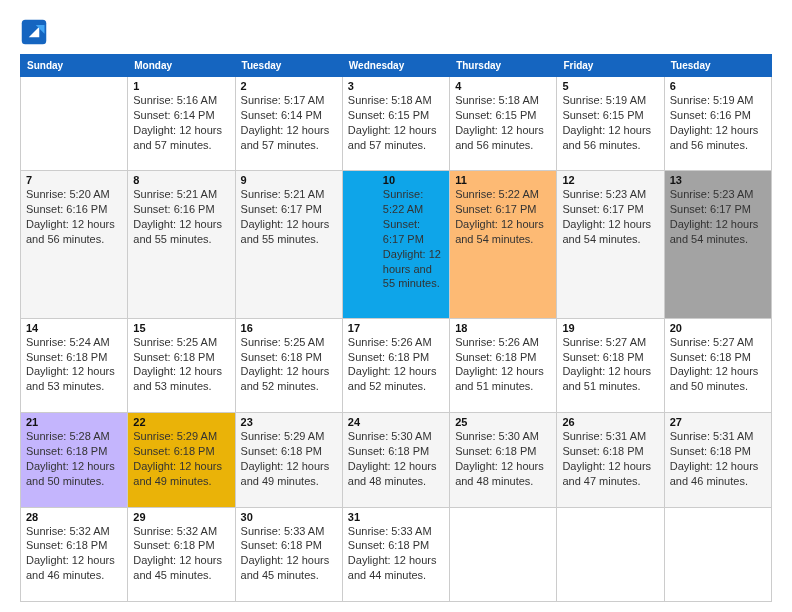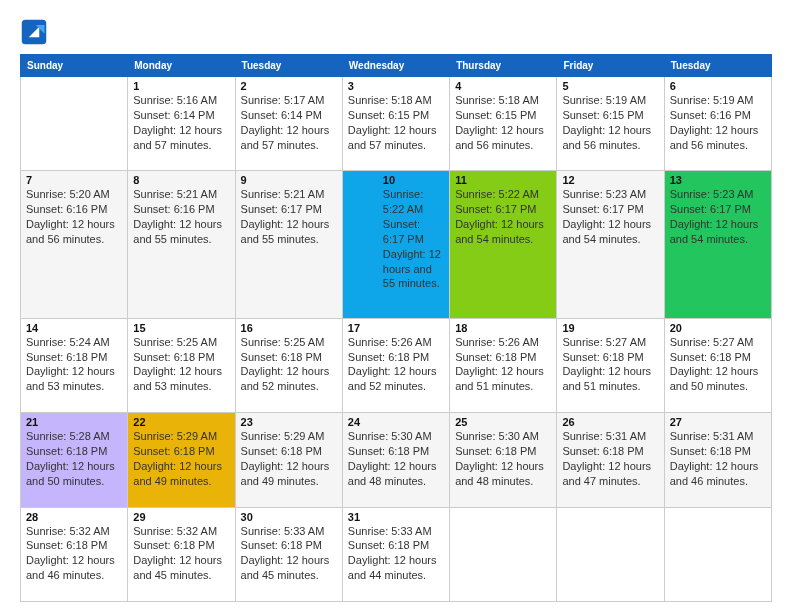--- a/index.html
+++ b/index.html
@@ -166,29 +166,29 @@
             <div class="day-info">Sunrise: 5:21 AM<br>Sunset: 6:16 PM<br>Daylight: 12 hours and 55 minutes.</div>
           </td>
           <td style="background: rgb(245, 245, 245);">
             <span class="day-num">9</span>
             <div class="day-info">Sunrise: 5:21 AM<br>Sunset: 6:17 PM<br>Daylight: 12 hours and 55 minutes.</div>
           </td>
           <td style="background: #0ea5e9; padding-left: 40px;">
             <span class="day-num">10</span>
             <div class="day-info">Sunrise: 5:22 AM<br>Sunset: 6:17 PM<br>Daylight: 12 hours and 55 minutes.</div>
           </td>
-          <td style="background: #84cc16; margin-top: 23px;">
+          <td style="background: #fdba74; margin-top: 23px;">
             <span class="day-num">11</span>
             <div class="day-info">Sunrise: 5:22 AM<br>Sunset: 6:17 PM<br>Daylight: 12 hours and 54 minutes.</div>
           </td>
           <td style="background: rgb(245, 245, 245);">
             <span class="day-num">12</span>
             <div class="day-info">Sunrise: 5:23 AM<br>Sunset: 6:17 PM<br>Daylight: 12 hours and 54 minutes.</div>
           </td>
-          <td style="background: #22c55e;">
+          <td style="background: #a3a3a3;">
             <span class="day-num">13</span>
             <div class="day-info">Sunrise: 5:23 AM<br>Sunset: 6:17 PM<br>Daylight: 12 hours and 54 minutes.</div>
           </td>
         </tr>
         <tr>
           <td>
             <span class="day-num">14</span>
             <div class="day-info">Sunrise: 5:24 AM<br>Sunset: 6:18 PM<br>Daylight: 12 hours and 53 minutes.</div>
           </td>
           <td>

